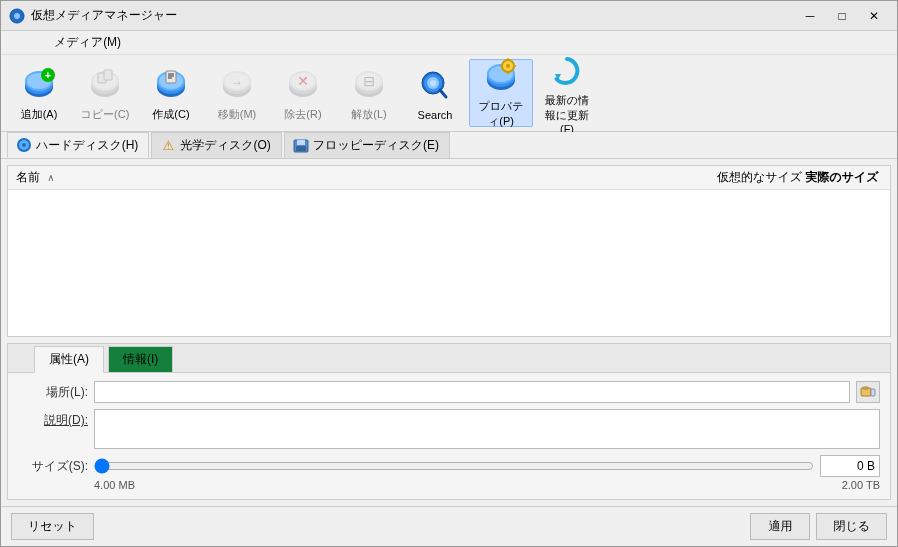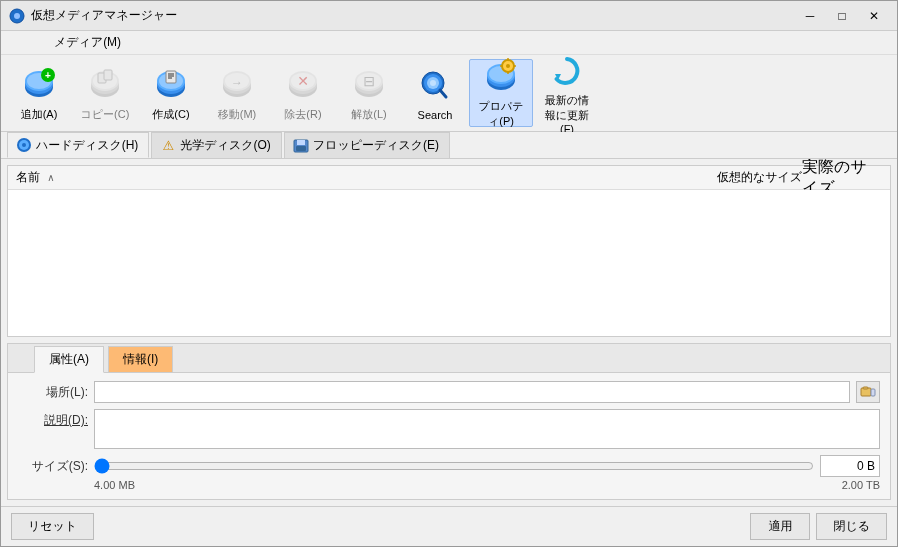--- a/index.html
+++ b/index.html
@@ -175,22 +175,23 @@
       flex: 1;
       font-size: 12px;
     }
     .file-list-col-virtual {
       width: 90px;
       text-align: right;
       font-size: 12px;
     }
     .file-list-col-actual {
       width: 80px;
-      text-align: left;
-      font-size: 16px;
+      text-align: center;
+      font-size: 12px;
+      font-weight: bold;
     }
     .sort-arrow {
       font-size: 10px;
       margin-left: 4px;
       color: #666;
     }
     .file-list-body {
       flex: 1;
       background: #fff;
     }
@@ -203,21 +204,21 @@
       display: flex;
       background: #e8e8e8;
       border-bottom: 1px solid #ccc;
     }
     .props-tab {
       padding: 4px 14px;
       border: 1px solid #ccc;
       border-bottom: none;
       cursor: pointer;
       font-size: 12px;
-      background: #fdba74;
+      background: #15803d;
       margin: 2px 2px 0 2px;
     }
     .props-tab.active {
       background: #f5f5f5;
       border-bottom: 1px solid #f5f5f5;
       margin-bottom: -1px;
       margin-left: 26px;
     }
     .props-content {
       padding: 8px 10px;

